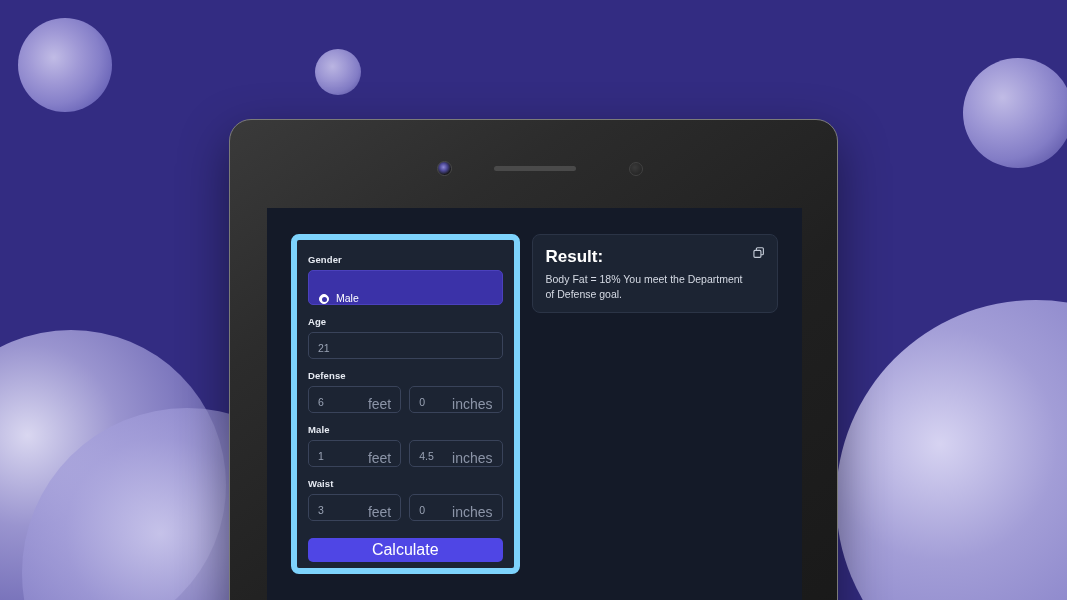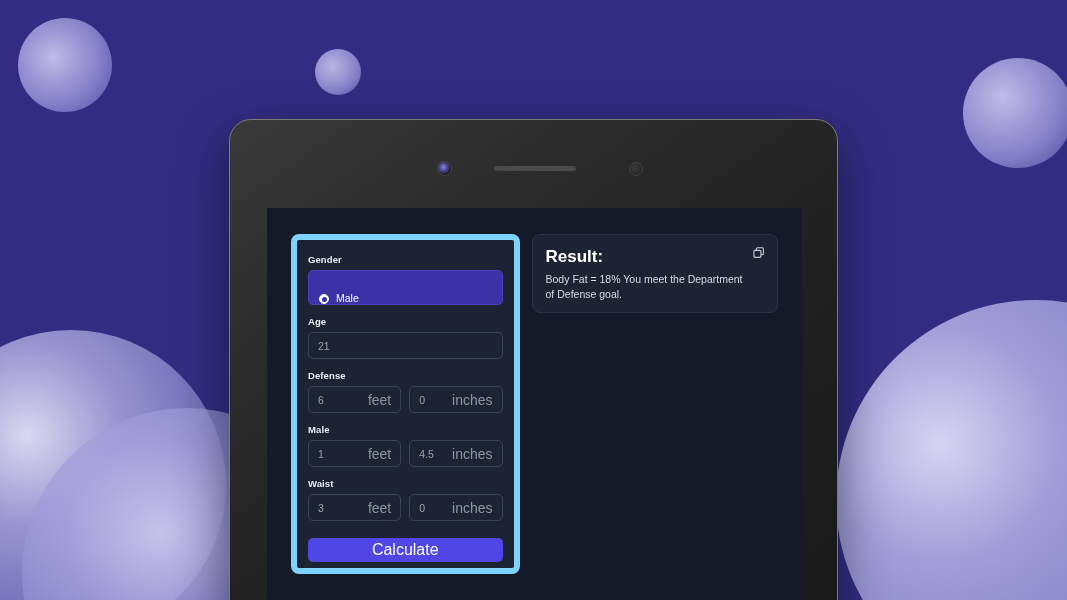--- a/index.html
+++ b/index.html
@@ -173,23 +173,22 @@
     border-radius: 50%;
     background: #3b32a8;
   }
 
   .input {
     height: 27px;
     border-radius: 5px;
     border: 1px solid #39435a;
     background: transparent;
     display: flex;
-    align-items: center;
     justify-content: space-between;
-    padding: 0 9px;
+    padding: 9px 9px;
     cursor: text;
   }
   .input .val {
     font-size: 10.5px;
     color: #9aa3b5;
   }
   .input .unit {
     font-size: 14px;
     color: #8c95a8;
   }

